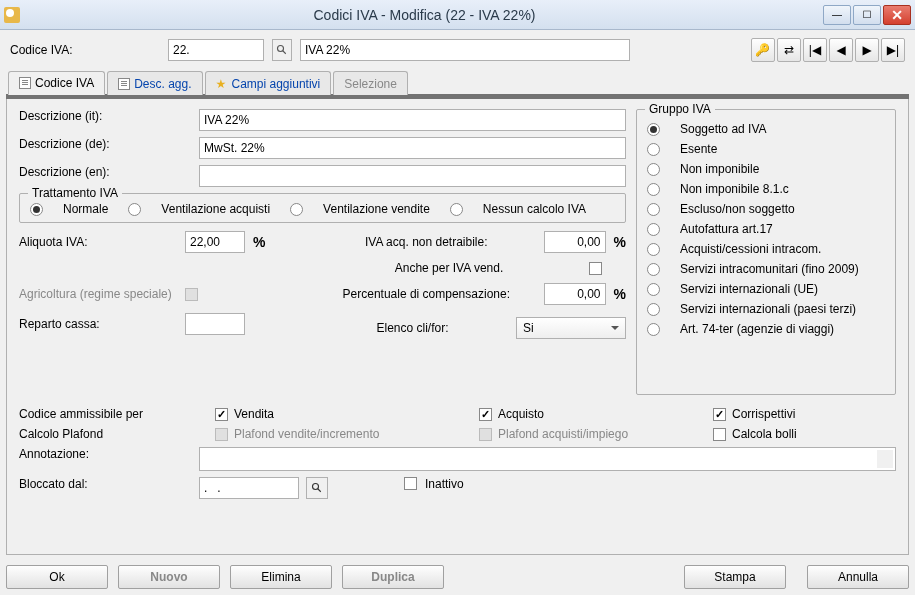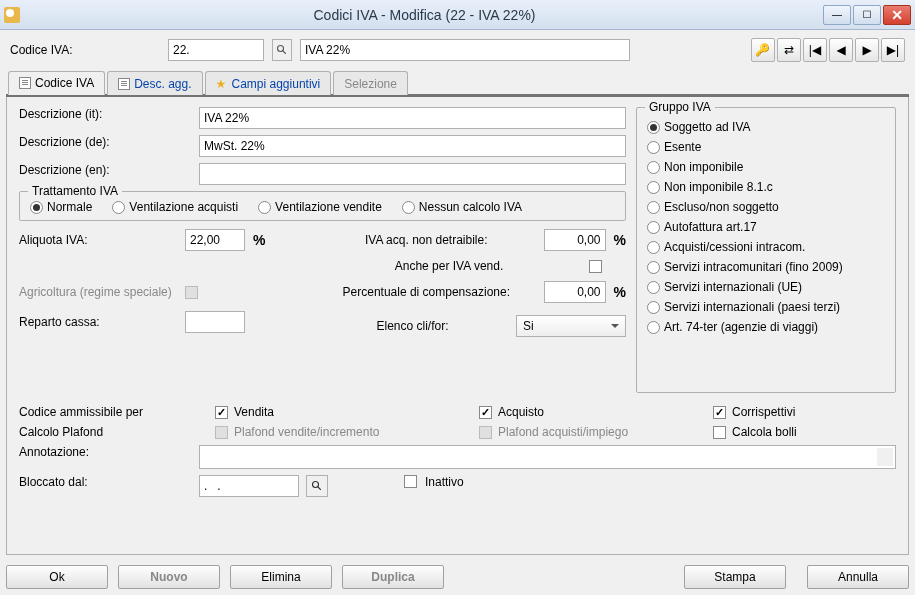--- a/index.html
+++ b/index.html
@@ -21,21 +21,21 @@
 .top-row { display: flex; align-items: center; gap: 8px; padding: 2px 4px 8px 4px; }
 .top-label { width: 150px; color: #000; }
 .top-input { height: 22px; border: 1px solid #b0b0b0; background: #fff; padding: 0 4px; font-family: inherit; font-size: 12px; }
 .top-input.code { width: 96px; }
 .top-input.desc { flex: 1; max-width: 330px; }
 .search-btn { width: 20px; height: 22px; border: 1px solid #b0b0b0; background: #f0f0f0; display: flex; align-items: center; justify-content: center; cursor: pointer; }
 .toolbar-right { margin-left: auto; display: flex; gap: 2px; }
 .toolbar-btn { width: 24px; height: 24px; border: 1px solid #b0b0b0; background: linear-gradient(to bottom, #fefefe 0%, #e6e6e6 100%); display: flex; align-items: center; justify-content: center; cursor: pointer; border-radius: 2px; }
 
 
-.tab-strip { display: flex; border-bottom: 3px solid #737373; padding-left: 2px; }
+.tab-strip { display: flex; border-bottom: 5px solid #737373; padding-left: 2px; }
 .tab { padding: 4px 10px; border: 1px solid #b0b0b0; border-bottom: none; background: #e8e8e8; margin-right: 2px; color: #0645ad; cursor: pointer; display: flex; align-items: center; gap: 4px; border-radius: 3px 3px 0 0; position: relative; top: 1px; }
 .tab.active { background: #f0f0f0; border-bottom: 1px solid #f0f0f0; color: #000; }
 .tab.disabled { color: #888; cursor: default; }
 .tab-icon { width: 12px; height: 12px; display: inline-block; }
 .tab-icon.doc { background: #fff; border: 1px solid #888; position: relative; }
 .tab-icon.doc::after { content: ""; position: absolute; top: 2px; left: 2px; right: 2px; height: 1px; background: #888; box-shadow: 0 2px 0 #888, 0 4px 0 #888; }
 .tab-icon.star { color: #e8b020; font-size: 12px; line-height: 1; }
 
 
 .main-body { flex: 1; border: 1px solid #b0b0b0; border-top: none; padding: 10px 12px; background: #f0f0f0; display: flex; flex-direction: column; gap: 0; overflow: visible; }
@@ -53,21 +53,21 @@
 .form-input.small { width: 60px; text-align: left; }
 .form-input.small-right { width: 62px; text-align: right; }
 .pct-sign { font-weight: bold; font-size: 14px; margin-left: 2px; }
 
 
 .fieldset { border: 1px solid #b0b0b0; padding: 8px 10px 6px 10px; margin-bottom: 8px; position: relative; border-radius: 2px; }
 .fieldset-legend { position: absolute; top: -8px; left: 8px; background: #f0f0f0; padding: 0 4px; font-size: 12px; }
 
 
 .radio-row { display: flex; gap: 20px; align-items: center; }
-.radio-item, .check-item { display: flex; align-items: center; gap: 4px; cursor: pointer; }
+.radio-item, .check-item { display: flex; align-items: center; gap: 20px; cursor: pointer; }
 .radio-dot { width: 13px; height: 13px; border: 1px solid #888; border-radius: 50%; background: #fff; display: flex; align-items: center; justify-content: center; }
 .radio-dot.checked::after { content: ""; width: 7px; height: 7px; background: #333; border-radius: 50%; }
 .checkbox { width: 13px; height: 13px; border: 1px solid #888; background: #fff; display: flex; align-items: center; justify-content: center; font-size: 11px; line-height: 1; }
 .checkbox.checked::after { content: "✓"; color: #000; font-weight: bold; }
 .checkbox.disabled { background: #e0e0e0; border-color: #bbb; }
 
 
 .group-list { display: flex; flex-direction: column; gap: 6px; padding-top: 4px; }
 
 

